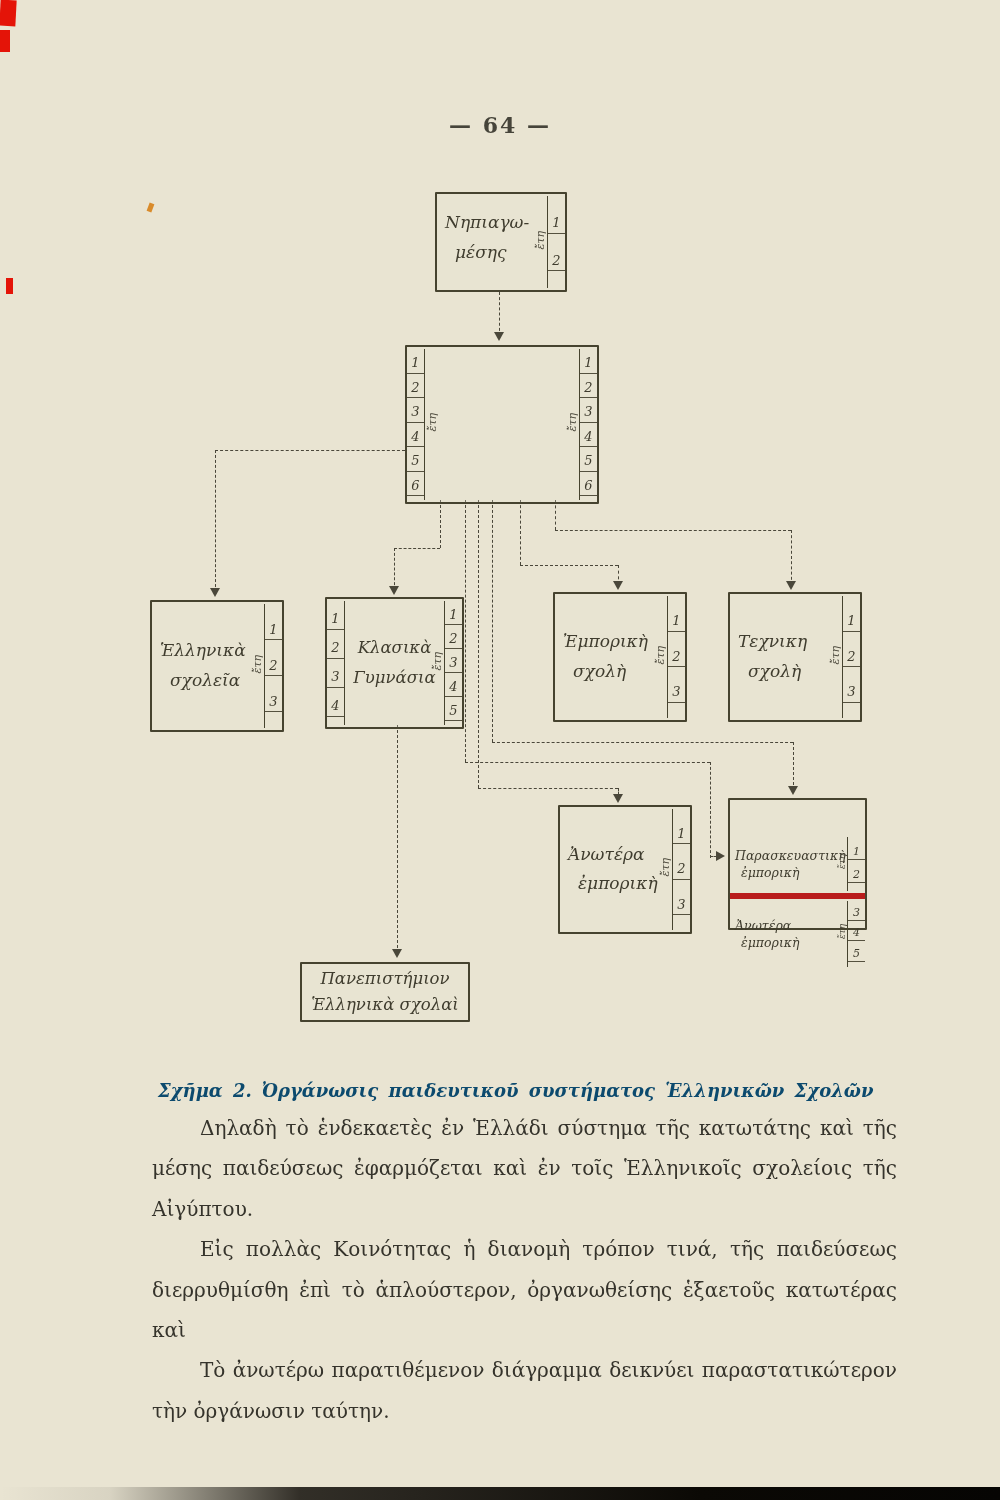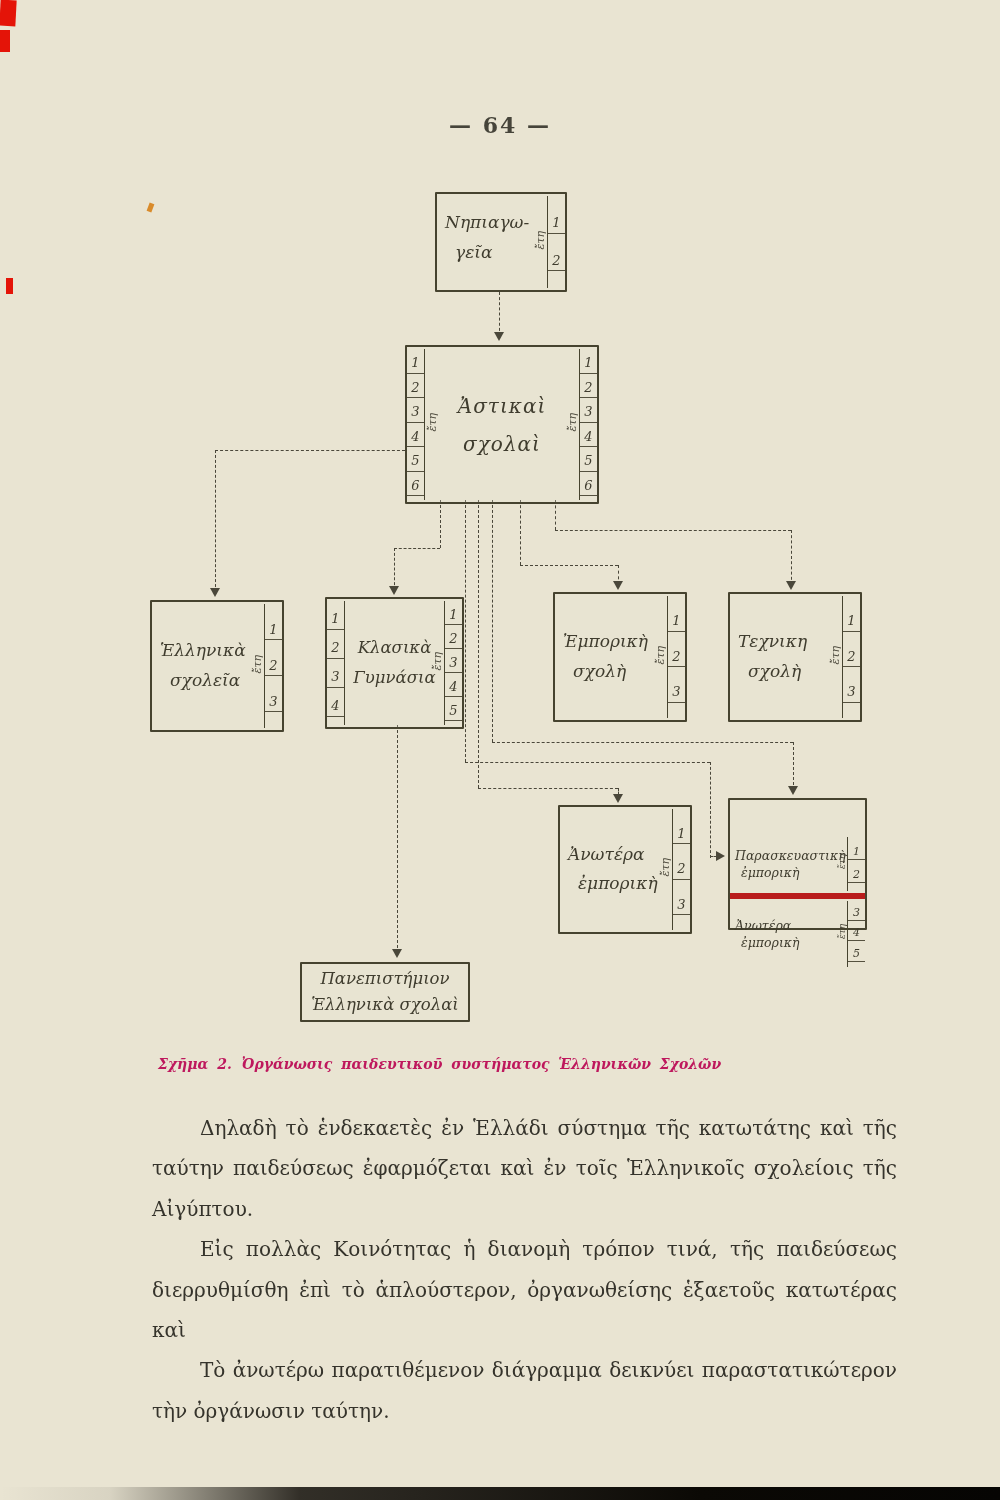--- a/index.html
+++ b/index.html
@@ -48,22 +48,22 @@
 
   
   .lh { position:absolute; height:0; border-top:1.6px dashed #4a473a; }
   .lv { position:absolute; width:0; border-left:1.6px dashed #4a473a; }
   .arr-d { position:absolute; width:0; height:0;
     border-left:5px solid transparent; border-right:5px solid transparent; border-top:9px solid #4a473a; }
   .arr-r { position:absolute; width:0; height:0;
     border-top:5px solid transparent; border-bottom:5px solid transparent; border-left:9px solid #4a473a; }
 
   
-  .caption { position:absolute; left:158px; top:1056px; width:740px;
-    font-weight:700; font-style:italic; font-size:14px; color:#be185d; word-spacing:4px; }
+  .caption { position:absolute; left:158px; top:1080px; width:740px;
+    font-weight:700; font-style:italic; font-size:18px; color:#0c4a6e; word-spacing:4px; }
   .caption .cap2 { margin-left:10px; }
   .bodytext { position:absolute; left:152px; top:1108px; width:745px;
     font-size:20px; line-height:2.02; text-align:justify; color:#35332b; }
   .bodytext p { margin:0; text-indent:48px; }
 </style>
 </head>
 <body>
 
 <div class="sheet">
 
@@ -111,21 +111,21 @@
 
   <div class="lv" style="left:465px;top:500px;height:262px;"></div>
   <div class="lh" style="left:465px;top:762px;width:245px;"></div>
   <div class="lv" style="left:710px;top:762px;height:96px;"></div>
   <div class="lh" style="left:710px;top:856px;width:10px;"></div>
   <div class="arr-r" style="left:716px;top:851px;"></div>
 
   <div class="node" style="left:435px;top:192px;width:128px;height:96px;">
     <div class="label side" style="font-size:17px;top:46%;">
       <div>Νηπιαγω-</div>
-      <div class="l2">γεῖα</div>
+      <div class="l2">μέσης</div>
     </div>
     <div class="ywrap right">
       <span class="eti">ἔτη</span>
       <div class="ycol r">
         <span class="yr">1</span>
         <span class="yr">2</span>
       </div>
     </div>
   </div>
 
@@ -133,24 +133,20 @@
     <div class="ywrap left">
       <div class="ycol l">
         <span class="yr">1</span>
         <span class="yr">2</span>
         <span class="yr">3</span>
         <span class="yr">4</span>
         <span class="yr">5</span>
         <span class="yr">6</span>
       </div>
       <span class="eti">ἔτη</span>
-    </div>
-    <div class="label center">
-      <div>Ἀστικαὶ</div>
-      <div>σχολαὶ</div>
     </div>
     <div class="ywrap right">
       <span class="eti">ἔτη</span>
       <div class="ycol r">
         <span class="yr">1</span>
         <span class="yr">2</span>
         <span class="yr">3</span>
         <span class="yr">4</span>
         <span class="yr">5</span>
         <span class="yr">6</span>
@@ -278,19 +274,19 @@
       <div>Πανεπιστήμιον</div>
       <div>Ἑλληνικὰ σχολαὶ</div>
     </div>
   </div>
 
   <div class="caption">
     <span>Σχῆμα 2.</span><span class="cap2">Ὀργάνωσις παιδευτικοῦ συστήματος Ἑλληνικῶν Σχολῶν</span>
   </div>
 
   <div class="bodytext">
-    <p>Δηλαδὴ τὸ ἑνδεκαετὲς ἐν Ἑλλάδι σύστημα τῆς κατωτάτης καὶ τῆς ταύτην παιδεύσεως ἐφαρμόζεται καὶ ἐν τοῖς Ἑλληνικοῖς σχολείοις τῆς Αἰγύπτου.</p>
+    <p>Δηλαδὴ τὸ ἑνδεκαετὲς ἐν Ἑλλάδι σύστημα τῆς κατωτάτης καὶ τῆς μέσης παιδεύσεως ἐφαρμόζεται καὶ ἐν τοῖς Ἑλληνικοῖς σχολείοις τῆς Αἰγύπτου.</p>
     <p>Εἰς πολλὰς Κοινότητας ἡ διανομὴ τρόπον τινά, τῆς παιδεύσεως διερρυθμίσθη ἐπὶ τὸ ἁπλούστερον, ὀργανωθείσης ἑξαετοῦς κατωτέρας καὶ</p>
     <p>Τὸ ἀνωτέρω παρατιθέμενον διάγραμμα δεικνύει παραστατικώτερον τὴν ὀργάνωσιν ταύτην.</p>
   </div>
 
   <div class="scan-bottom"></div>
 </div>
 
 </body></html>

